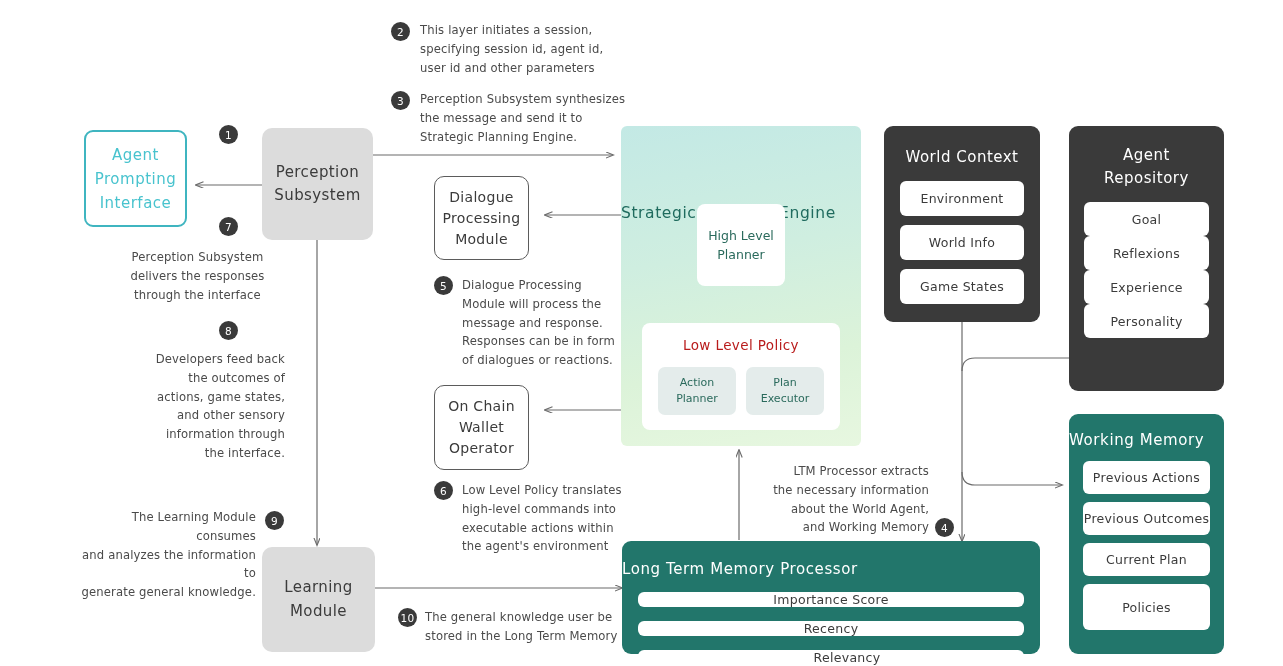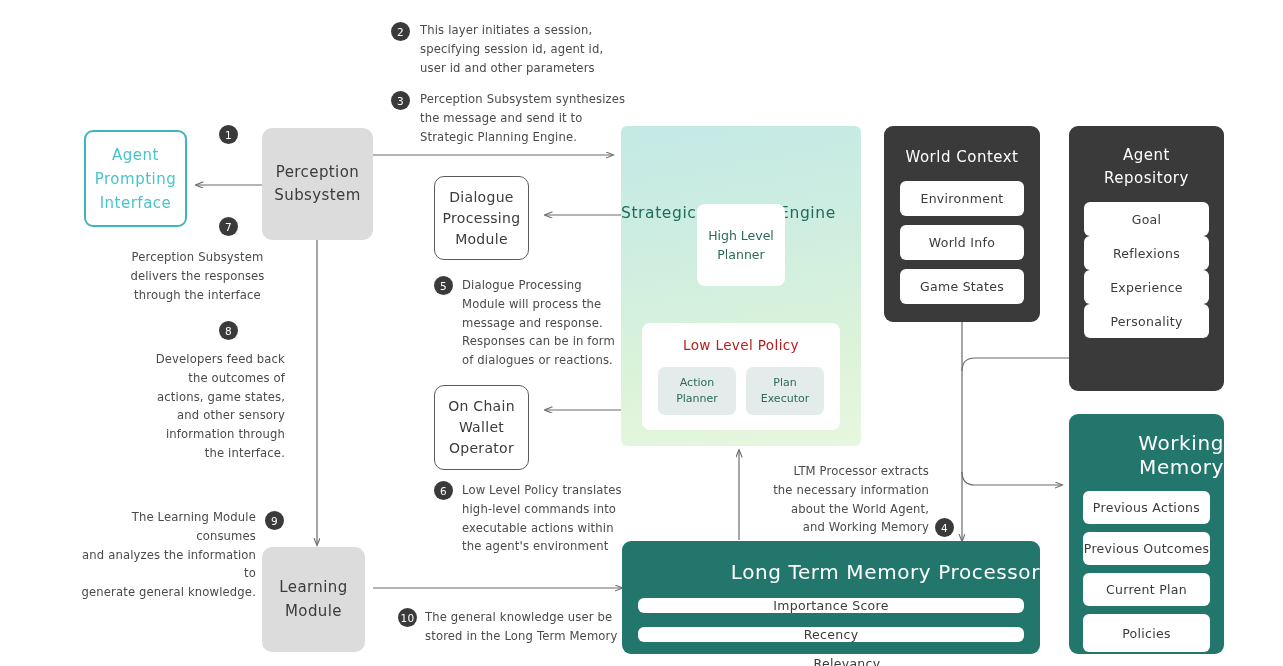--- a/index.html
+++ b/index.html
@@ -59,21 +59,21 @@
   .dark-panel > .panel-title {
     color: #ffffff; font-size: 15px; text-align: center; letter-spacing: .5px; line-height: 1.5;
   }
   .panel-item {
     background: #ffffff; border-radius: 6px; color: #3b3b3b;
     font-size: 12.5px; display: flex; align-items: center; justify-content: center;
     letter-spacing: .3px;
   }
   
   .teal-panel { background: #22766b; border-radius: 9px; position: absolute; }
-  .teal-panel > .panel-title { color: #ffffff; font-size: 20px; text-align: right; letter-spacing: .6px; }
+  .teal-panel > .panel-title { color: #ffffff; font-size: 15px; text-align: left; letter-spacing: .6px; }
 
   
   .bullet {
     position: absolute; width: 19px; height: 19px; border-radius: 50%;
     background: #3a3a3a; color: #ffffff; font-size: 10.5px;
     display: flex; align-items: center; justify-content: center; letter-spacing: .2px;
   }
   
   .note {
     position: absolute; color: #4a4a4a; font-size: 11.6px; line-height: 1.62;
@@ -144,21 +144,21 @@
   <div class="bullet" style="left:265px; top:511px;">9</div>
   <div class="note right" style="left:78px; top:508px; width:178px;">The Learning Module consumes
 and analyzes the information to
 generate general knowledge.</div>
 
   <div class="node grey-box" style="left:262px; top:128px; width:111px; height:112px;">
     <span style="white-space:pre-line;">Perception
 Subsystem</span>
   </div>
 
-  <div class="node grey-box" style="left:262px; top:547px; width:103px; height:105px;">
+  <div class="node grey-box" style="left:262px; top:547px; width:113px; height:105px;">
     <span style="white-space:pre-line;">Learning
 Module</span>
   </div>
 
   <div class="bullet" style="left:391px; top:22px;">2</div>
   <div class="note left" style="left:420px; top:21px; width:215px;">This layer initiates a session,
 specifying session id, agent id,
 user id and other parameters</div>
 
   <div class="bullet" style="left:391px; top:91px;">3</div>
@@ -241,21 +241,21 @@
 the necessary information
 about the World Agent,
 and Working Memory</div>
 
   <div class="teal-panel" style="left:1069px; top:414px; width:155px; height:240px;">
     <div class="panel-title" style="margin-top:17px;">Working Memory</div>
     <div style="padding:12px 14px 0 14px; display:flex; flex-direction:column; gap:8px;">
       <div class="panel-item" style="height:33px;">Previous Actions</div>
       <div class="panel-item" style="height:33px;">Previous Outcomes</div>
       <div class="panel-item" style="height:33px;">Current Plan</div>
-      <div class="panel-item" style="height:38px;">Policies</div>
+      <div class="panel-item" style="height:46px;">Policies</div>
     </div>
   </div>
 
   <div class="teal-panel" style="left:622px; top:541px; width:418px; height:113px;">
     <div class="panel-title" style="margin-top:19px;">Long Term Memory Processor</div>
     <div style="padding:14px 16px 0 16px; display:flex; flex-direction:column; gap:14px;">
       <div class="panel-item" style="height:38px; flex:1;">Importance Score</div>
       <div class="panel-item" style="height:38px; flex:1;">Recency</div>
       <div class="panel-item" style="height:20px; flex:1;padding-left:32px;">Relevancy</div>
     </div>

